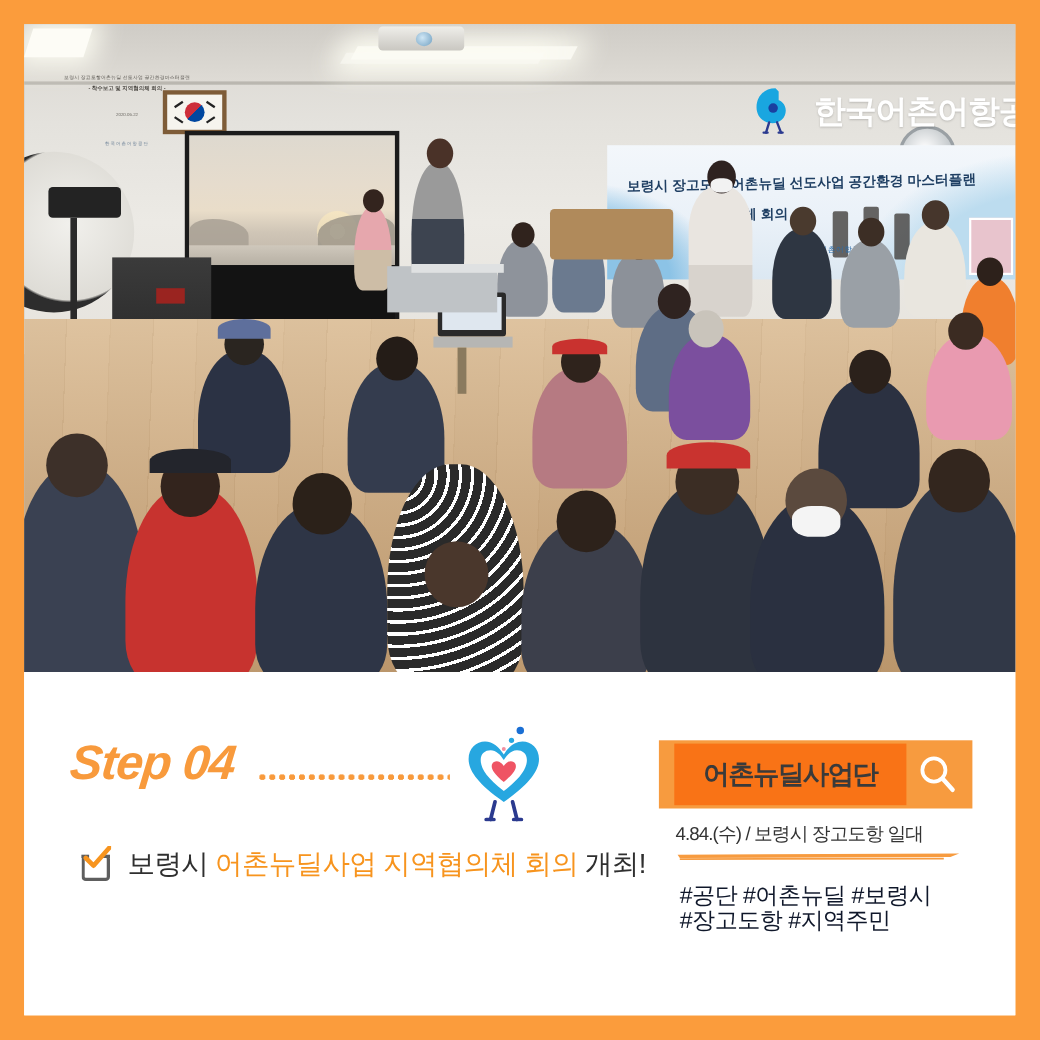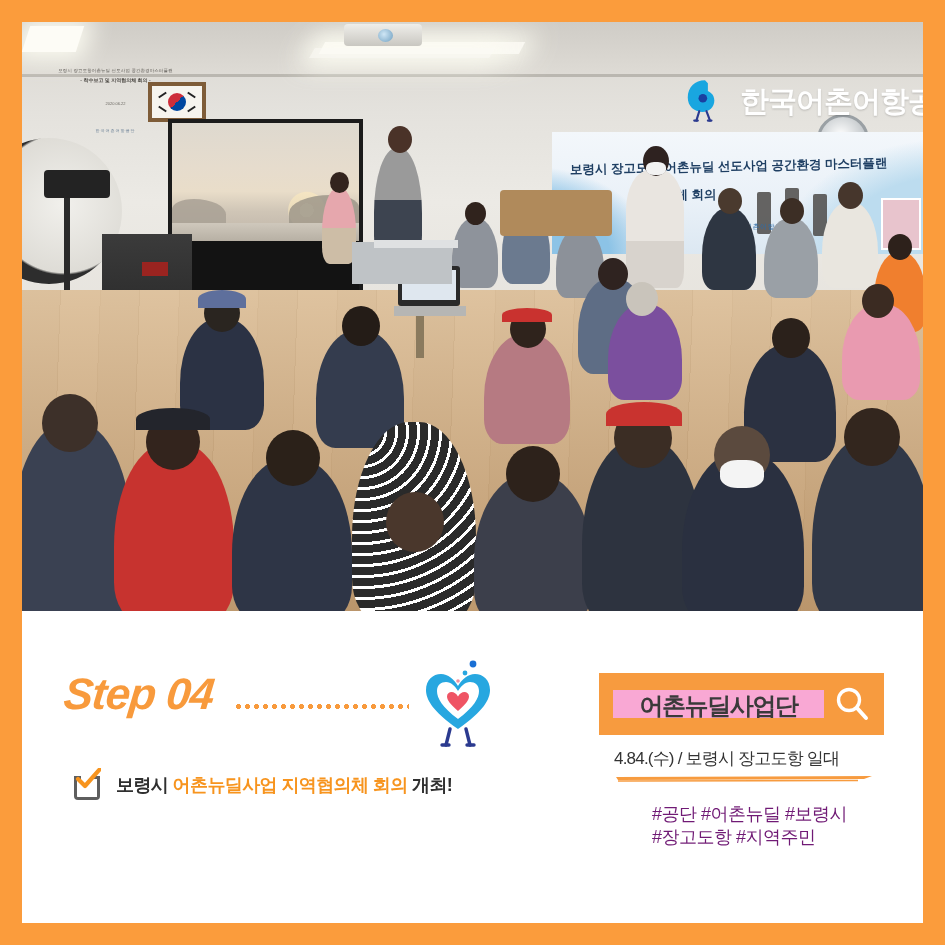--- a/index.html
+++ b/index.html
@@ -129,34 +129,34 @@
 
   .bullet{position:absolute;left:50px;display:flex;align-items:center;gap:14px;}
   .bullet.b1{top:158px;}
   .bullet.b2{top:225px;}
   .cbox{position:relative;width:30px;height:32px;flex:0 0 30px;}
   .cbox .box{position:absolute;left:2px;top:7px;width:26px;height:24px;border:3px solid #5e5e5e;
         border-radius:4px;border-top-color:transparent;}
   .cbox .box:before{content:"";position:absolute;left:-3px;top:-3px;width:7px;height:3px;background:#5e5e5e;}
   .cbox .box:after{content:"";position:absolute;right:-3px;top:-3px;width:7px;height:3px;background:#5e5e5e;}
   .cbox .tick{position:absolute;left:3px;top:-1px;width:26px;height:24px;}
-  .btext{font-size:18px;font-weight:bold;color:#2f2f2f;white-space:nowrap;letter-spacing:-.6px;text-align:right;}
+  .btext{font-size:25px;font-weight:normal;color:#2f2f2f;white-space:nowrap;letter-spacing:-.6px;text-align:right;}
   .btext .o{color:#f7941e;}
 
   .searchbar{position:absolute;left:577px;top:62px;width:285px;height:62px;background:#f79b3f;
         display:flex;align-items:center;padding:0 14px;gap:10px;}
-  .searchbar .field{flex:1;height:28px;background:#f9a8d4;display:flex;align-items:flex-start;justify-content:center;}
+  .searchbar .field{flex:1;height:56px;background:#f97316;display:flex;align-items:center;justify-content:center;}
   .searchbar .field span{font-size:24px;font-weight:bold;color:#3a3a3a;letter-spacing:-1.4px;}
   .searchbar .mag{width:36px;height:36px;flex:0 0 36px;}
 
   .datetxt{position:absolute;left:592px;top:136px;font-size:17px;color:#333;font-weight:500;
         white-space:nowrap;letter-spacing:-.8px;}
   .underline{position:absolute;left:592px;top:162px;width:260px;height:10px;}
 
-  .tags{position:absolute;left:630px;top:192px;font-size:18px;color:#701a75;line-height:23px;
+  .tags{position:absolute;left:596px;top:192px;font-size:21px;color:#0f172a;line-height:23px;
         letter-spacing:-.5px;white-space:nowrap;}
 </style>
 </head>
 <body>
 
 <div id="card">
 
   <div id="photo">
 
     <div class="wall"></div>

